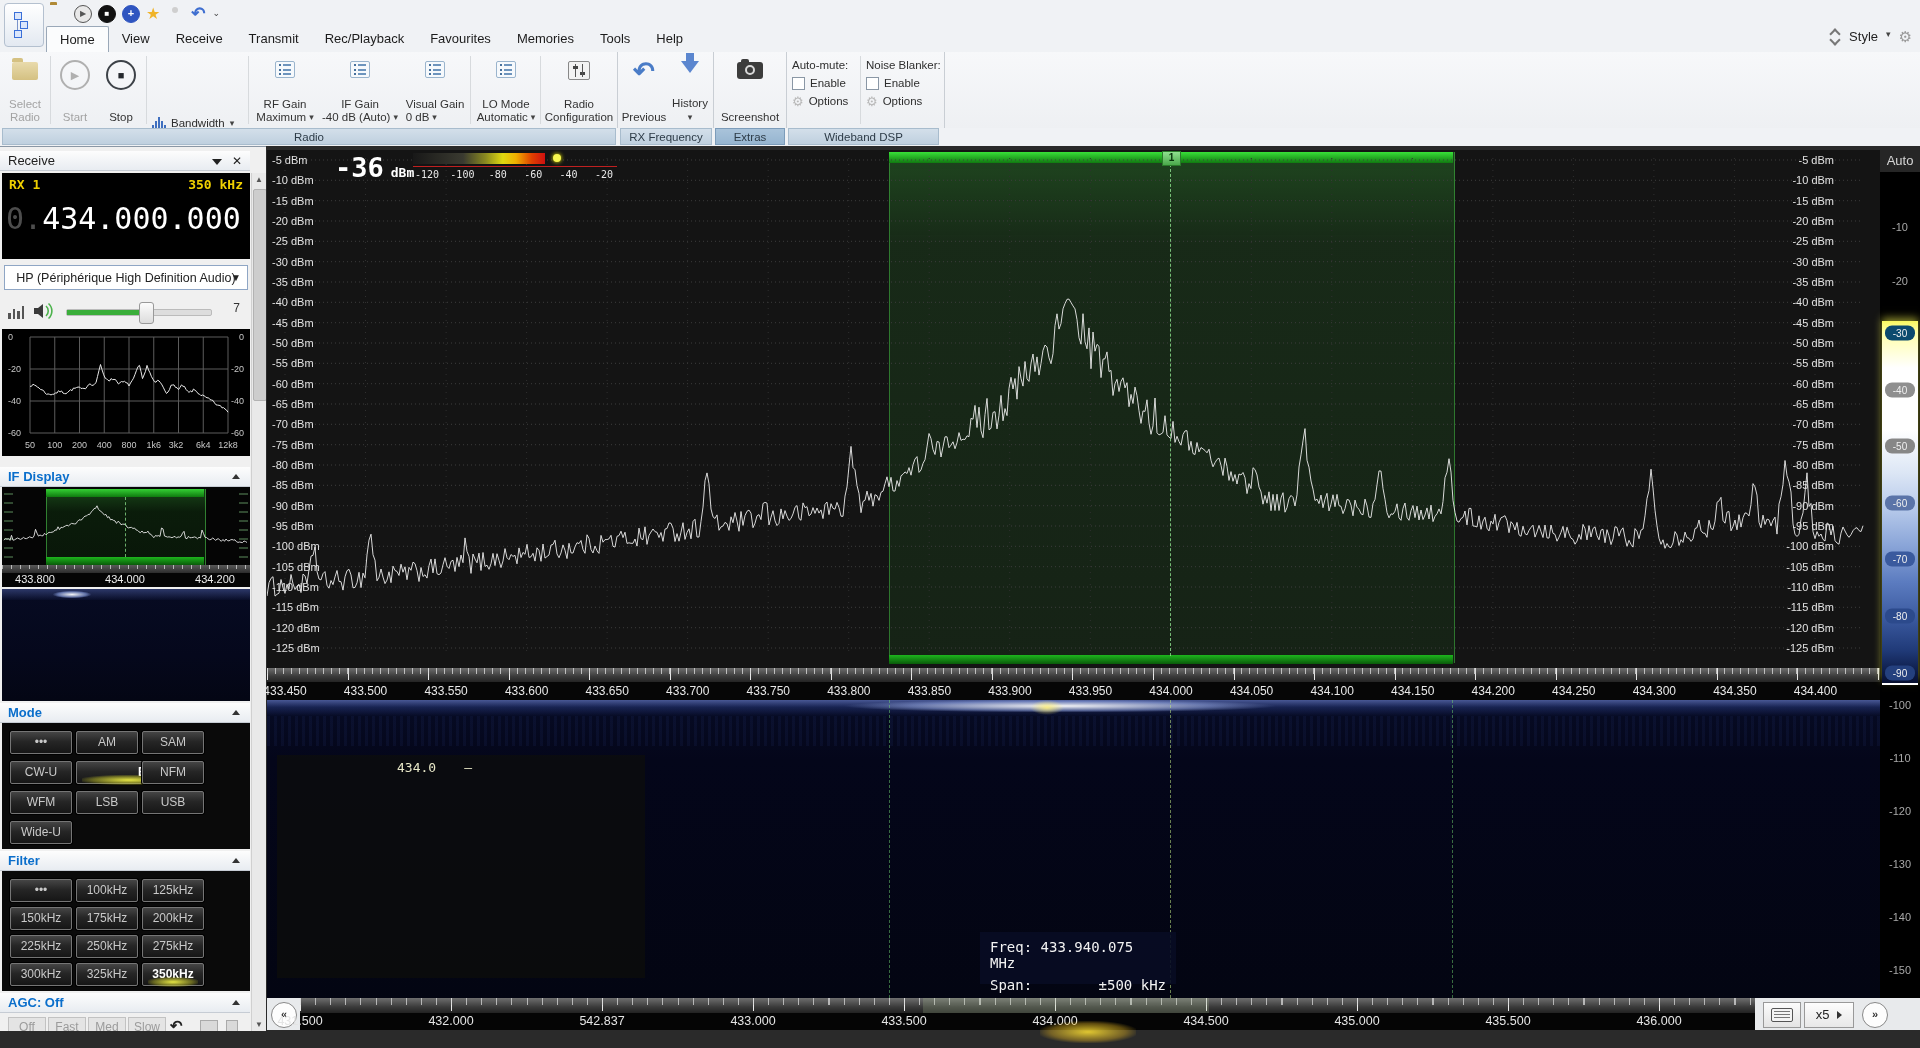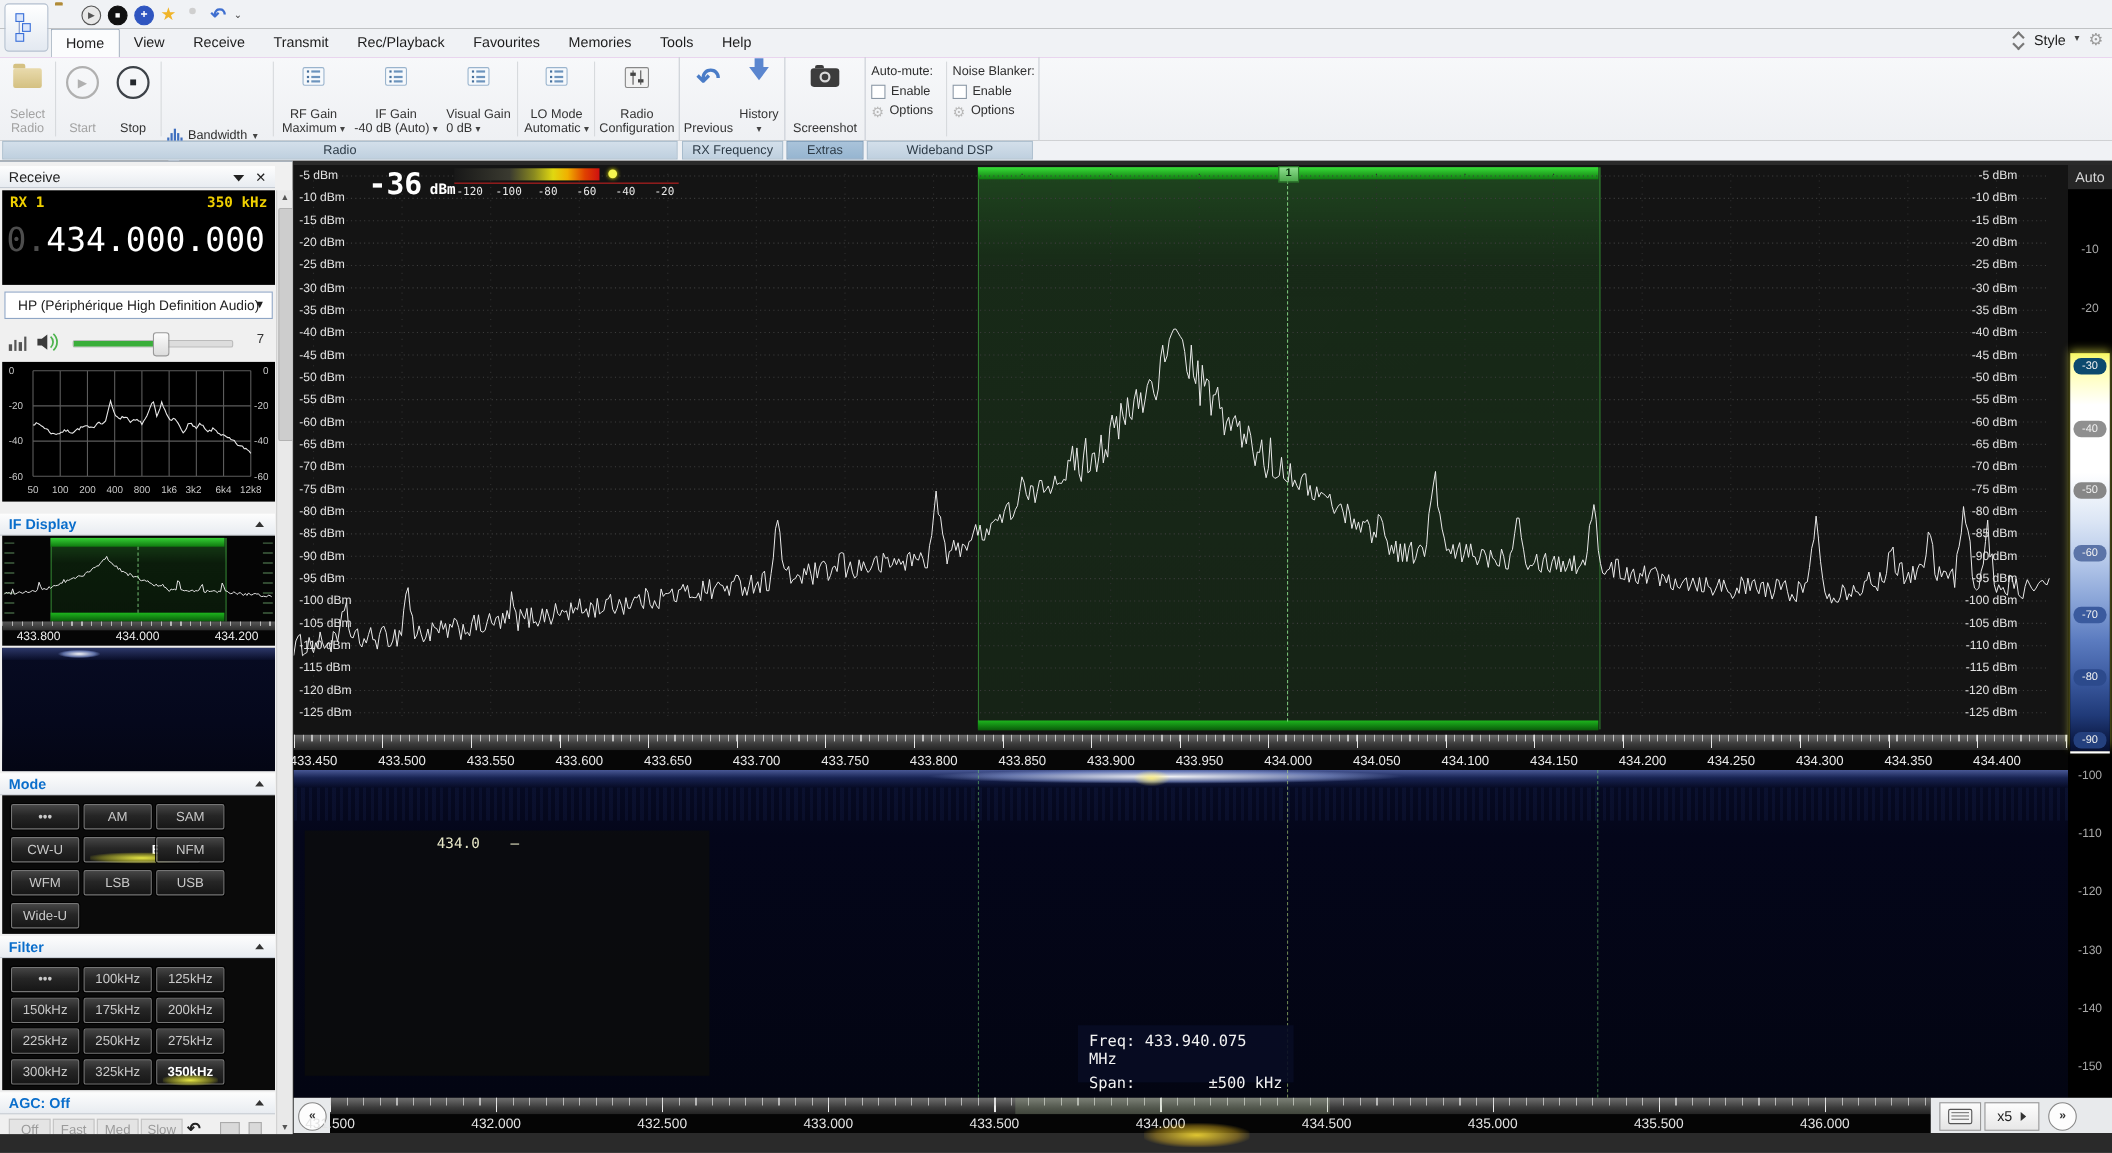--- a/index.html
+++ b/index.html
@@ -672,21 +672,21 @@
     <div class="navpatch" style="left:0;width:33px;"></div>
     <div class="navpatch" style="left:1488px;width:165px;"></div>
     <div class="navcirc" style="left:4px;">«</div>
     <div id="navruler">
         <div id="navhl"></div>
       </div>
     <div id="navlabels">
         <div id="navglow"></div>
         <div class="nl" style="left: 0px;">431.500</div>
         <div class="nl" style="left: 151px;">432.000</div>
-        <div class="nl" style="left: 302px;">432.500</div>
+        <div class="nl" style="left: 302px;">542.837</div>
         <div class="nl" style="left: 453px;">433.000</div>
         <div class="nl" style="left: 604px;">433.500</div>
         <div class="nl" style="left: 755px;">434.000</div>
         <div class="nl" style="left: 906px;">434.500</div>
         <div class="nl" style="left: 1057px;">435.000</div>
         <div class="nl" style="left: 1208px;">435.500</div>
         <div class="nl" style="left: 1359px;">436.000</div>
       </div>
     <div id="kbbtn">
         <span class="kbicon2"></span>

